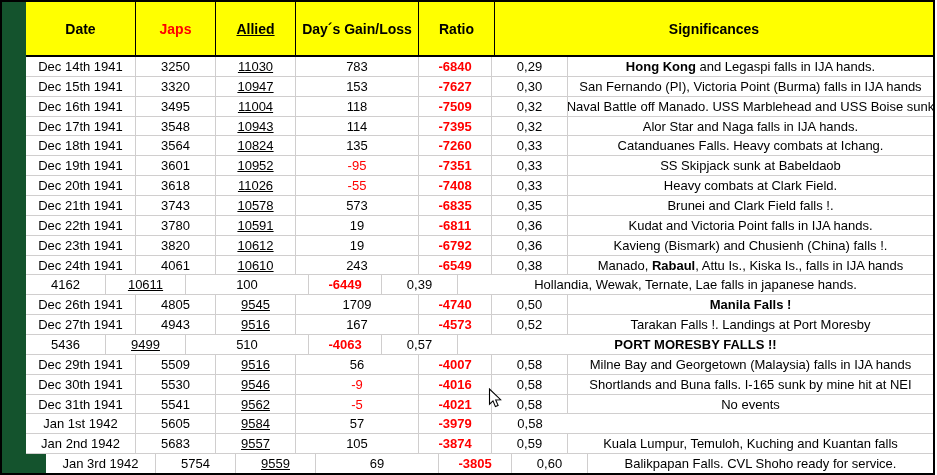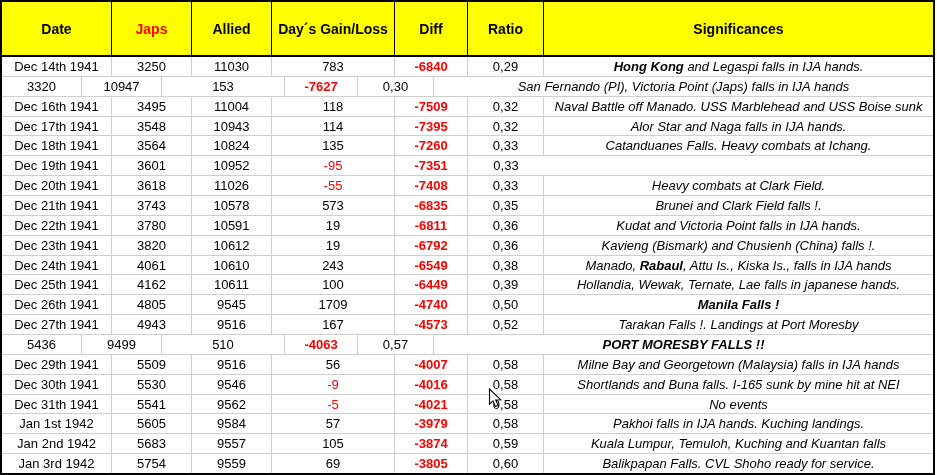--- a/index.html
+++ b/index.html
@@ -4,94 +4,94 @@
 <style>
   html,body{margin:0;padding:0;}
   body{
     width:937px;height:475px;position:relative;overflow:hidden;
     background:#ffffff;font-family:"Liberation Sans",sans-serif;
     -webkit-font-smoothing:antialiased;
   }
   .sheet{
     position:absolute;left:0;top:0;width:935px;height:475px;
     box-sizing:border-box;border:2px solid var(--border,#000);
-    display:flex;flex-direction:column;background:#3b82f6;
+    display:flex;flex-direction:column;background:#14532d;padding-left:24px;
   }
   .header-row{
     flex:none;height:53px;display:flex;
     background:var(--hdr,#FFFF00);
     border-bottom:2px solid var(--border,#000);
   }
   .hcell{
     box-sizing:border-box;display:flex;align-items:center;justify-content:center;
     font-size:14px;font-weight:bold;color:#000;
     border-right:1px solid var(--border,#000);
     text-align:center;
   }
   .hcell:last-child{border-right:none;}
   .tbody{flex:1;display:flex;flex-direction:column;min-height:0;}
   .row{
     flex:1;display:flex;box-sizing:border-box;
     border-bottom:1px solid var(--grid,#d0cece);
     background:#fff;min-height:0;
   }
-  .row:last-child{border-bottom:none;}
+  .row:last-child{border-bottom:none;margin-left:20px;}
   .cell{
     box-sizing:border-box;display:flex;align-items:center;justify-content:center;
     font-size:13px;color:#000;white-space:nowrap;overflow:hidden;
     border-right:1px solid var(--grid,#d0cece);
   }
   .cell:last-child{border-right:none;}
-  .cell span{white-space:pre;font-style:italic;}
+  .cell span{white-space:pre;}
   .c-date{width:110px;flex:none;}
   .c-japs{width:80px;flex:none;}
-  .c-allied{width:80px;flex:none;}
+  .c-allied{width:80px;flex:none;text-decoration:underline;}
   .c-gain{width:123px;flex:none;}
   .c-diff{width:73px;flex:none;}
   .c-ratio{width:76px;flex:none;}
   .c-sig{flex:1;min-width:0;}
   .neg{color:var(--red,#FF0000);}
   .neg-bold{color:var(--red,#FF0000);font-weight:bold;}
   .b{font-weight:bold;}
   #cursor{position:absolute;left:488px;top:388px;z-index:10;pointer-events:none;}
 </style>
 </head>
 <body>
 
 <div class="sheet">
   <div class="header-row" id="header-row">
       <div class="hcell c-date" style="color: rgb(0, 0, 0);">Date</div>
       <div class="hcell c-japs" style="color: rgb(255, 0, 0);">Japs</div>
       <div class="hcell c-allied" style="color: rgb(0, 0, 0);">Allied</div>
       <div class="hcell c-gain" style="color: rgb(0, 0, 0);">Day´s Gain/Loss</div>
-      <div class="hcell c-diff" style="color: rgb(0, 0, 0);">Diff</div>
       <div class="hcell c-ratio" style="color: rgb(0, 0, 0);">Ratio</div>
       <div class="hcell c-sig" style="color: rgb(0, 0, 0); text-align: right;">Significances</div>
     </div>
   <div class="tbody" id="table-body">
       <div class="row">
         <div class="cell c-date">Dec 14th 1941</div>
         <div class="cell c-japs">3250</div>
         <div class="cell c-allied">11030</div>
         <div class="cell c-gain">783</div>
         <div class="cell c-diff neg-bold">-6840</div>
         <div class="cell c-ratio">0,29</div>
         <div class="cell c-sig">
           <span class="b">Hong Kong</span>
           <span> and Legaspi falls in IJA hands.</span>
         </div>
       </div>
       <div class="row">
+        <div class="cell c-date">Dec 15th 1941</div>
         <div class="cell c-japs">3320</div>
         <div class="cell c-allied">10947</div>
         <div class="cell c-gain">153</div>
         <div class="cell c-diff neg-bold">-7627</div>
         <div class="cell c-ratio">0,30</div>
         <div class="cell c-sig">
-          <span>San Fernando (PI), Victoria Point (Japs) falls in IJA hands</span>
+          <span>San Fernando (PI), Victoria Point (Burma) falls in IJA hands</span>
         </div>
       </div>
       <div class="row">
         <div class="cell c-date">Dec 16th 1941</div>
         <div class="cell c-japs">3495</div>
         <div class="cell c-allied">11004</div>
         <div class="cell c-gain">118</div>
         <div class="cell c-diff neg-bold">-7509</div>
         <div class="cell c-ratio">0,32</div>
         <div class="cell c-sig">
@@ -120,20 +120,23 @@
           <span>Catanduanes Falls. Heavy combats at Ichang.</span>
         </div>
       </div>
       <div class="row">
         <div class="cell c-date">Dec 19th 1941</div>
         <div class="cell c-japs">3601</div>
         <div class="cell c-allied">10952</div>
         <div class="cell c-gain neg">-95</div>
         <div class="cell c-diff neg-bold">-7351</div>
         <div class="cell c-ratio">0,33</div>
+        <div class="cell c-sig">
+          <span>SS Skipjack sunk at Babeldaob</span>
+        </div>
       </div>
       <div class="row">
         <div class="cell c-date">Dec 20th 1941</div>
         <div class="cell c-japs">3618</div>
         <div class="cell c-allied">11026</div>
         <div class="cell c-gain neg">-55</div>
         <div class="cell c-diff neg-bold">-7408</div>
         <div class="cell c-ratio">0,33</div>
         <div class="cell c-sig">
           <span>Heavy combats at Clark Field.</span>
@@ -179,21 +182,20 @@
         <div class="cell c-gain">243</div>
         <div class="cell c-diff neg-bold">-6549</div>
         <div class="cell c-ratio">0,38</div>
         <div class="cell c-sig">
           <span>Manado, </span>
           <span class="b">Rabaul</span>
           <span>, Attu Is., Kiska Is., falls in IJA hands</span>
         </div>
       </div>
       <div class="row">
-        <div class="cell c-date">Dec 25th 1941</div>
         <div class="cell c-japs">4162</div>
         <div class="cell c-allied">10611</div>
         <div class="cell c-gain">100</div>
         <div class="cell c-diff neg-bold">-6449</div>
         <div class="cell c-ratio">0,39</div>
         <div class="cell c-sig">
           <span>Hollandia, Wewak, Ternate, Lae falls in japanese hands.</span>
         </div>
       </div>
       <div class="row">
@@ -261,23 +263,20 @@
           <span>No events</span>
         </div>
       </div>
       <div class="row">
         <div class="cell c-date">Jan 1st 1942</div>
         <div class="cell c-japs">5605</div>
         <div class="cell c-allied">9584</div>
         <div class="cell c-gain">57</div>
         <div class="cell c-diff neg-bold">-3979</div>
         <div class="cell c-ratio">0,58</div>
-        <div class="cell c-sig">
-          <span>Pakhoi falls in IJA hands. Kuching landings.</span>
-        </div>
       </div>
       <div class="row">
         <div class="cell c-date">Jan 2nd 1942</div>
         <div class="cell c-japs">5683</div>
         <div class="cell c-allied">9557</div>
         <div class="cell c-gain">105</div>
         <div class="cell c-diff neg-bold">-3874</div>
         <div class="cell c-ratio">0,59</div>
         <div class="cell c-sig">
           <span>Kuala Lumpur, Temuloh, Kuching and Kuantan falls</span>

